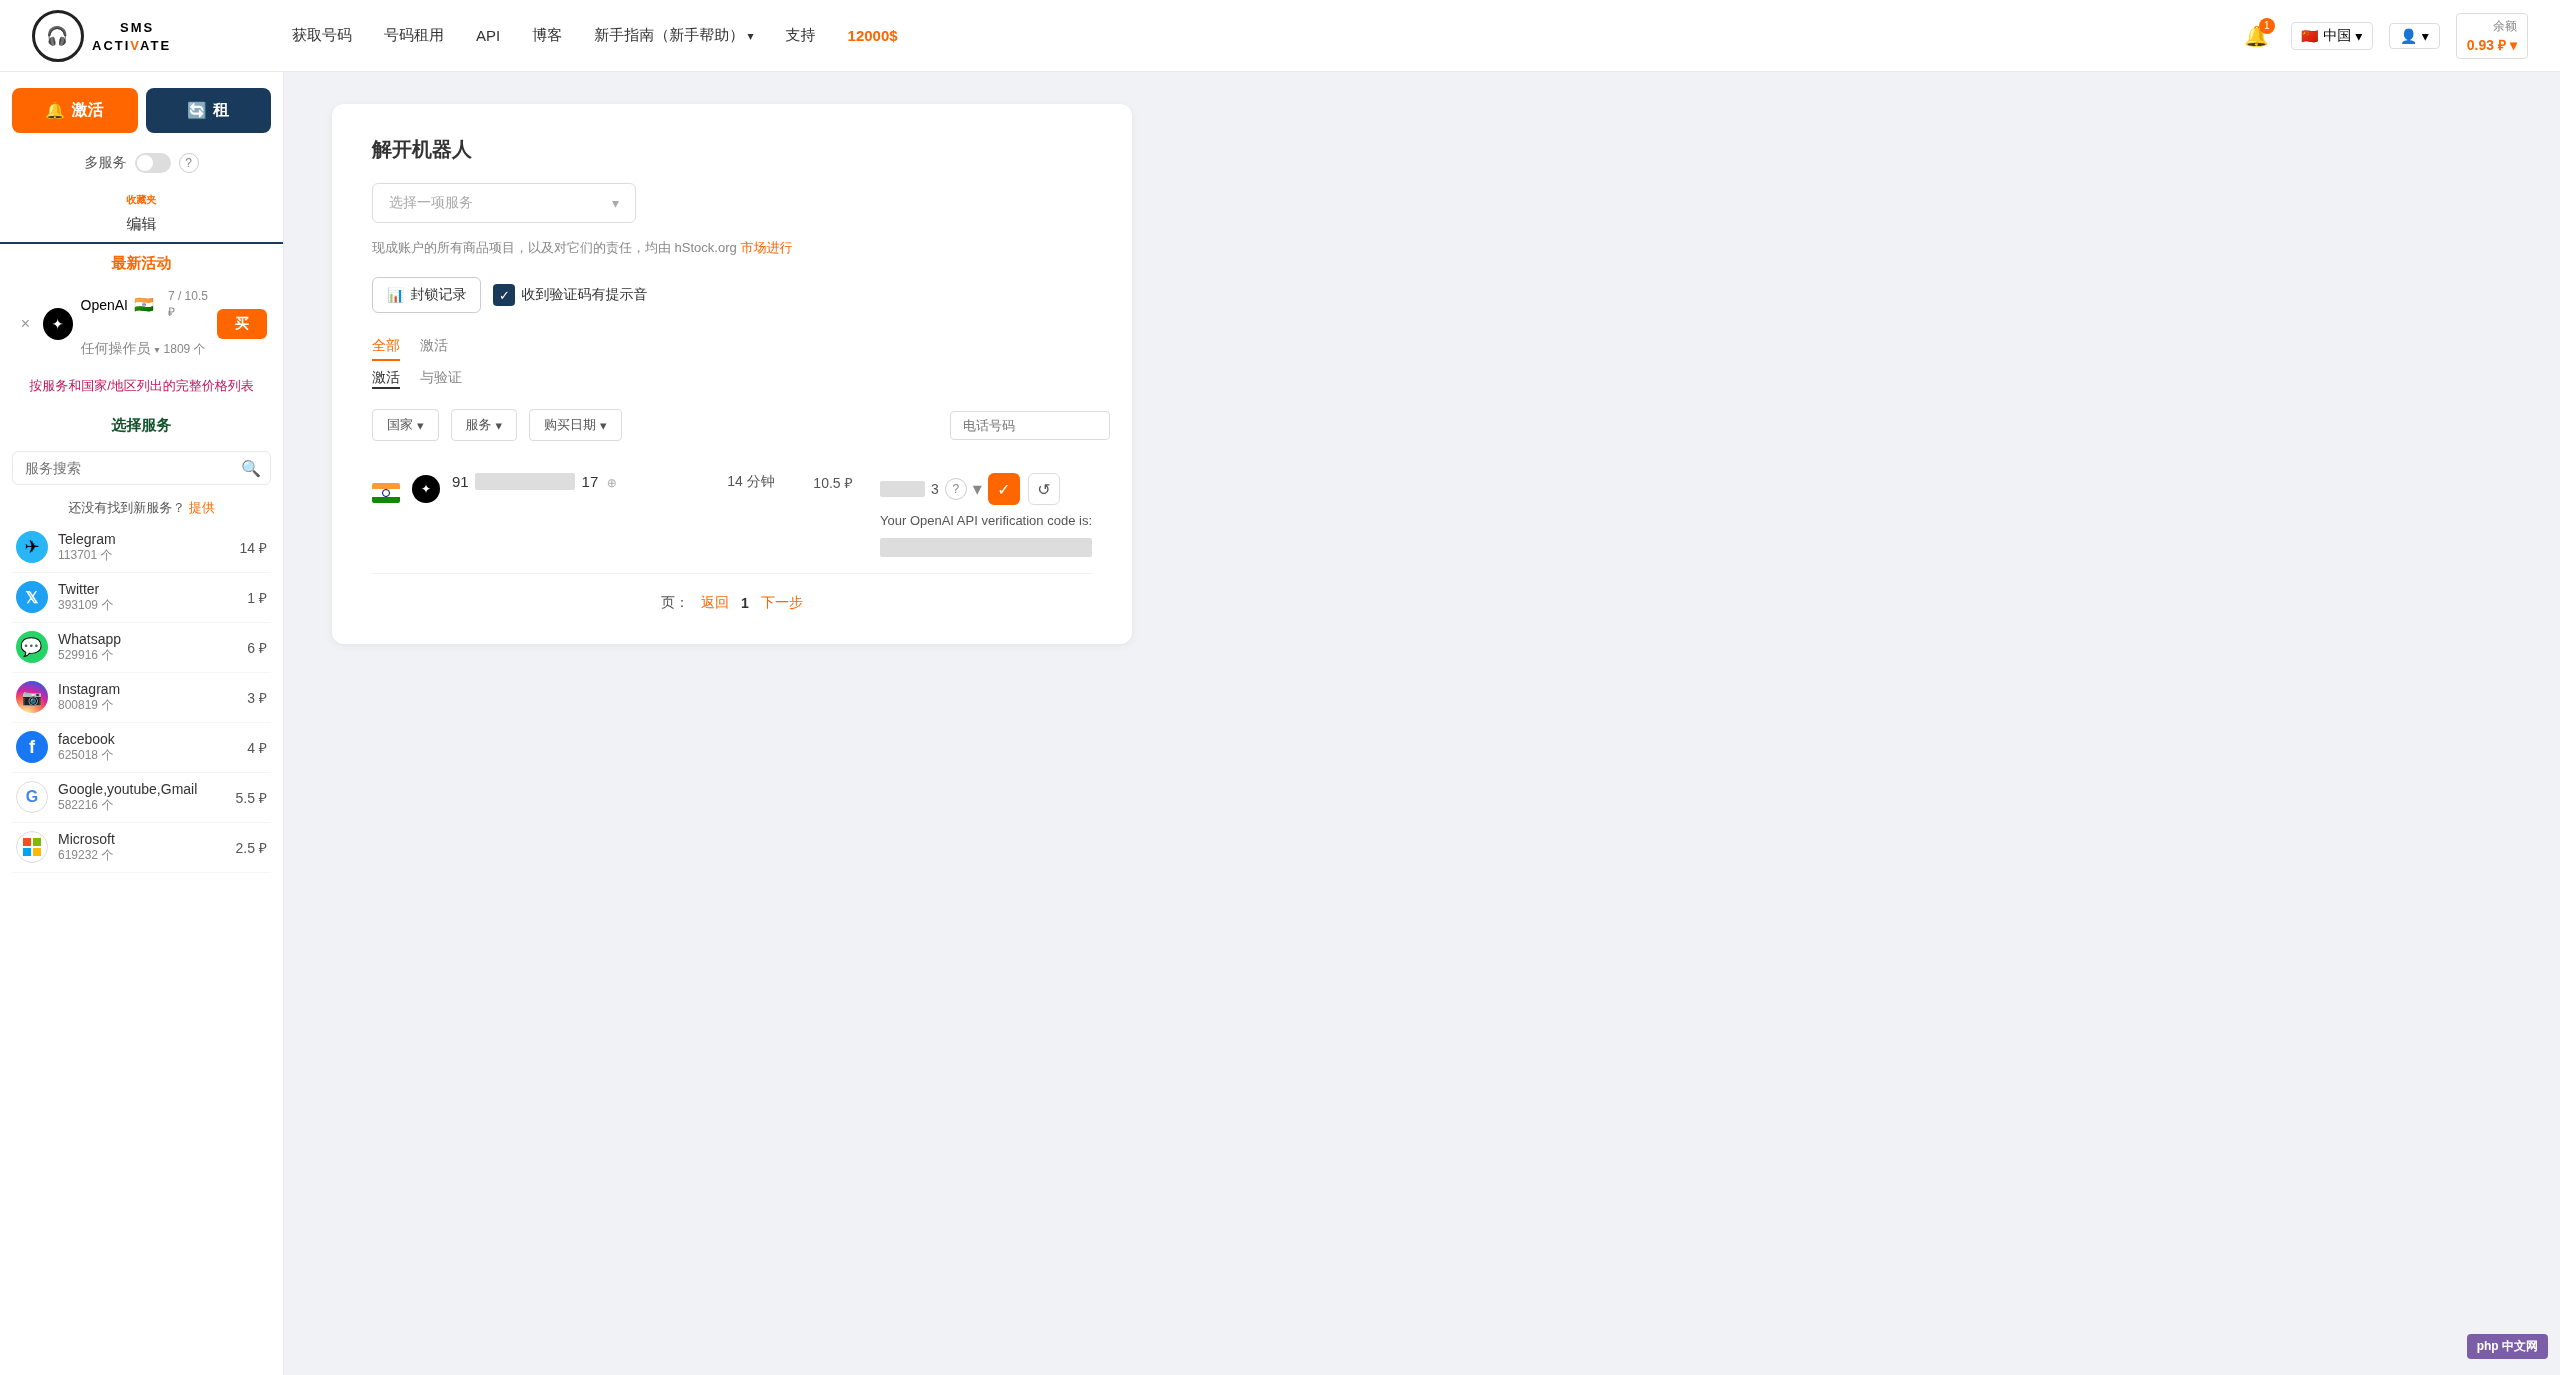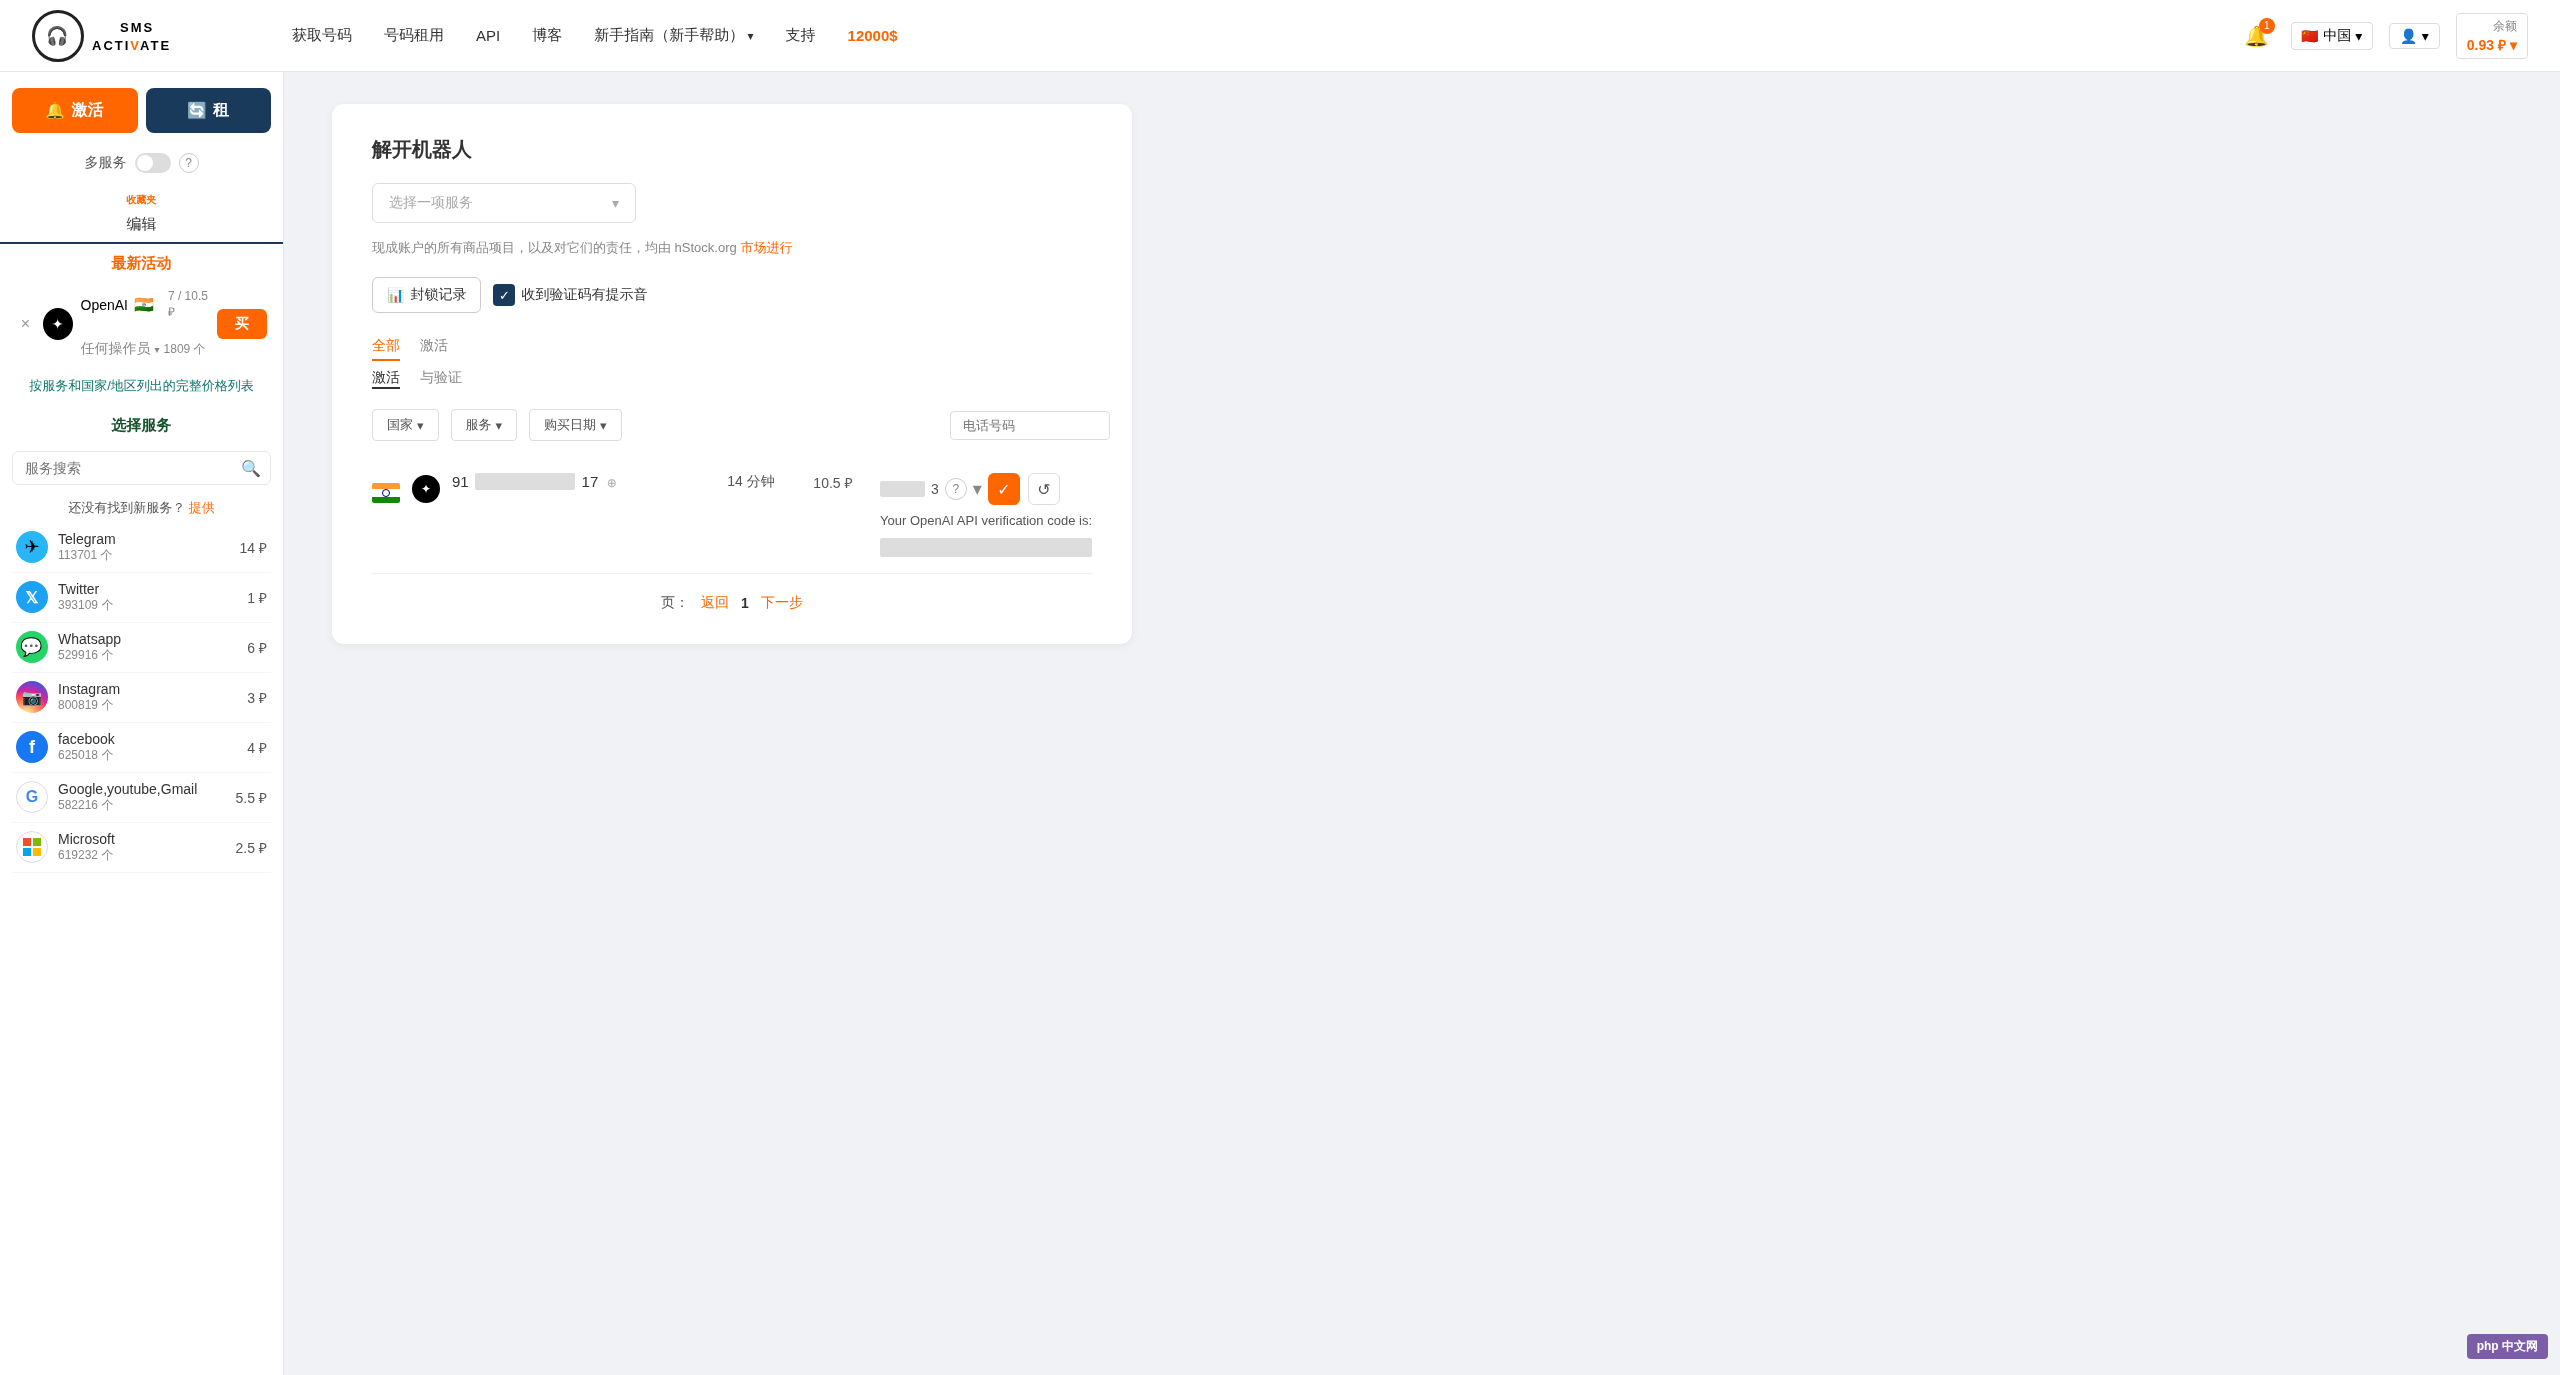--- a/index.html
+++ b/index.html
@@ -34,21 +34,21 @@
     .multi-label { font-size: 14px; color: #555; }
     .toggle { width: 36px; height: 20px; background: #ddd; border-radius: 10px; cursor: pointer; position: relative; }
     .toggle-knob { width: 16px; height: 16px; background: #fff; border-radius: 50%; position: absolute; top: 2px; left: 2px; transition: left 0.2s; }
     .help-btn { width: 20px; height: 20px; border: 1px solid #ccc; border-radius: 50%; background: none; cursor: pointer; font-size: 12px; color: #888; display: flex; align-items: center; justify-content: center; }
     .sidebar-section-title { text-align: center; color: #f60; font-size: 10px; font-weight: 600; padding: 8px 0 4px; cursor: pointer; }
     .sidebar-edit { text-align: center; color: #333; font-size: 15px; padding: 4px 0 8px; border-bottom: 2px solid #1a3a5c; cursor: pointer; }
     .sidebar-section-title2 { text-align: center; color: #f60; font-size: 15px; font-weight: 600; padding: 10px 0 8px; }
     .recent-item { display: flex; align-items: center; padding: 8px 16px; gap: 8px; }
     .recent-close { width: 20px; height: 20px; background: none; border: none; cursor: pointer; color: #999; font-size: 16px; }
     .recent-buy { background: #f60; border: none; border-radius: 6px; color: #fff; font-size: 14px; font-weight: 600; padding: 6px 18px; cursor: pointer; }
-    .price-link { text-align: center; padding: 10px 16px 12px; font-size: 13px; color: #0f766e; line-height: 1.5; }
+    .price-link { text-align: center; padding: 10px 16px 12px; font-size: 13px; color: #be185d; line-height: 1.5; }
     .select-service-title { text-align: center; color: #14532d; font-size: 15px; font-weight: 600; padding: 8px 0; }
     .search-box { margin: 8px 12px; position: relative; }
     .search-input { width: 100%; border: 1px solid #e8e8e8; border-radius: 6px; padding: 8px 36px 8px 12px; font-size: 14px; outline: none; }
     .search-icon { position: absolute; right: 10px; top: 50%; transform: translateY(-50%); color: #f60; font-size: 16px; cursor: pointer; }
     .no-service-row { text-align: center; font-size: 13px; color: #555; padding: 6px 0; }
     .no-service-row a { color: #f60; cursor: pointer; }
     .service-list { padding: 0 12px; }
     .service-item { display: flex; align-items: center; padding: 8px 4px; border-bottom: 1px solid #f5f5f5; }
     .service-logo { width: 32px; height: 32px; border-radius: 50%; display: flex; align-items: center; justify-content: center; font-size: 18px; margin-right: 10px; }
     .service-logo.telegram { background: #29b6f6; }

